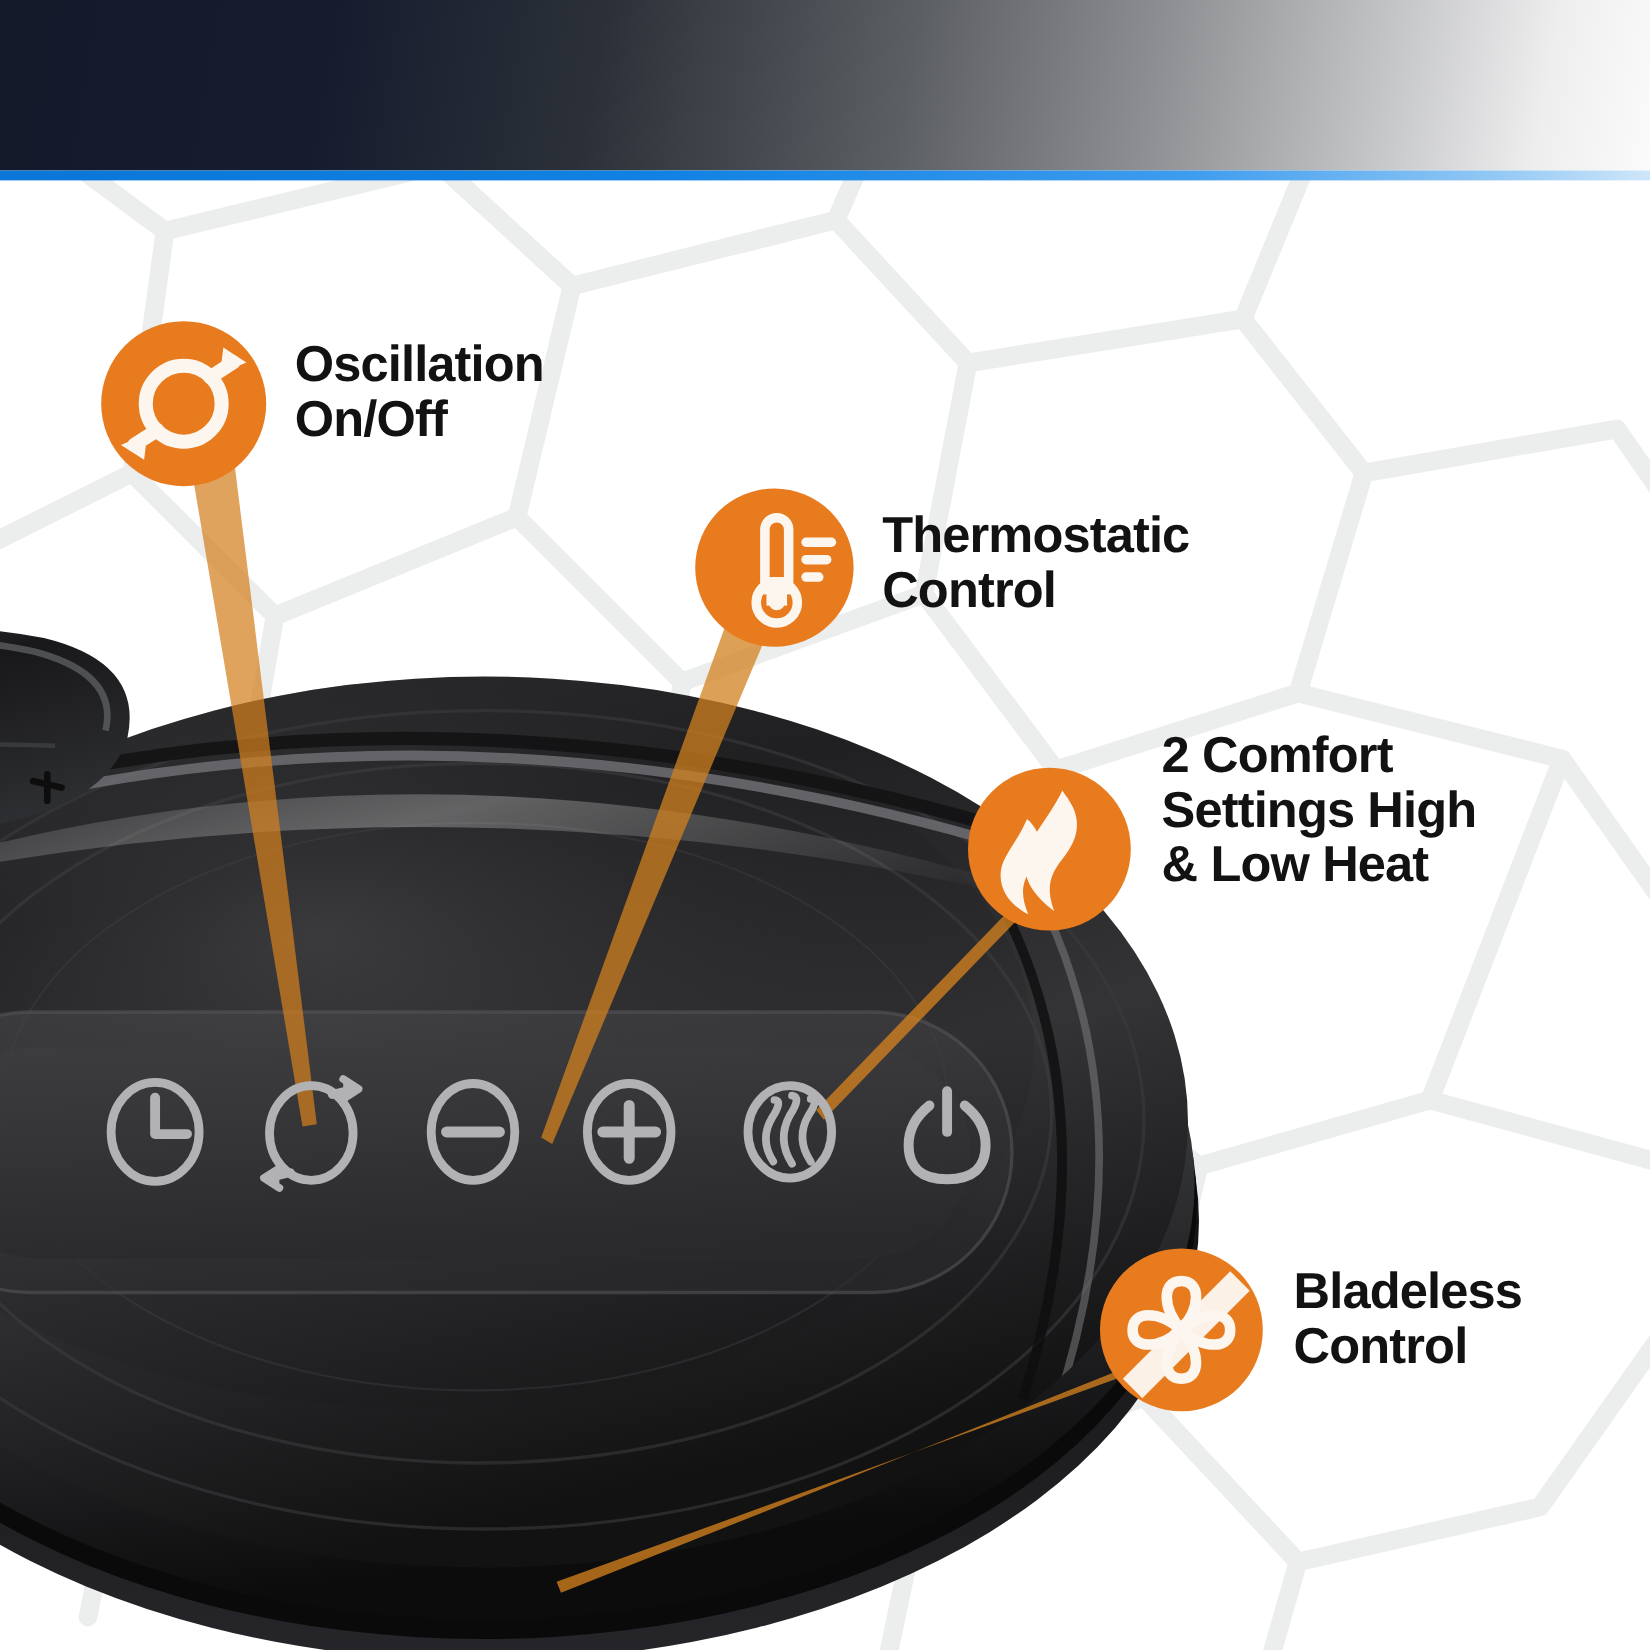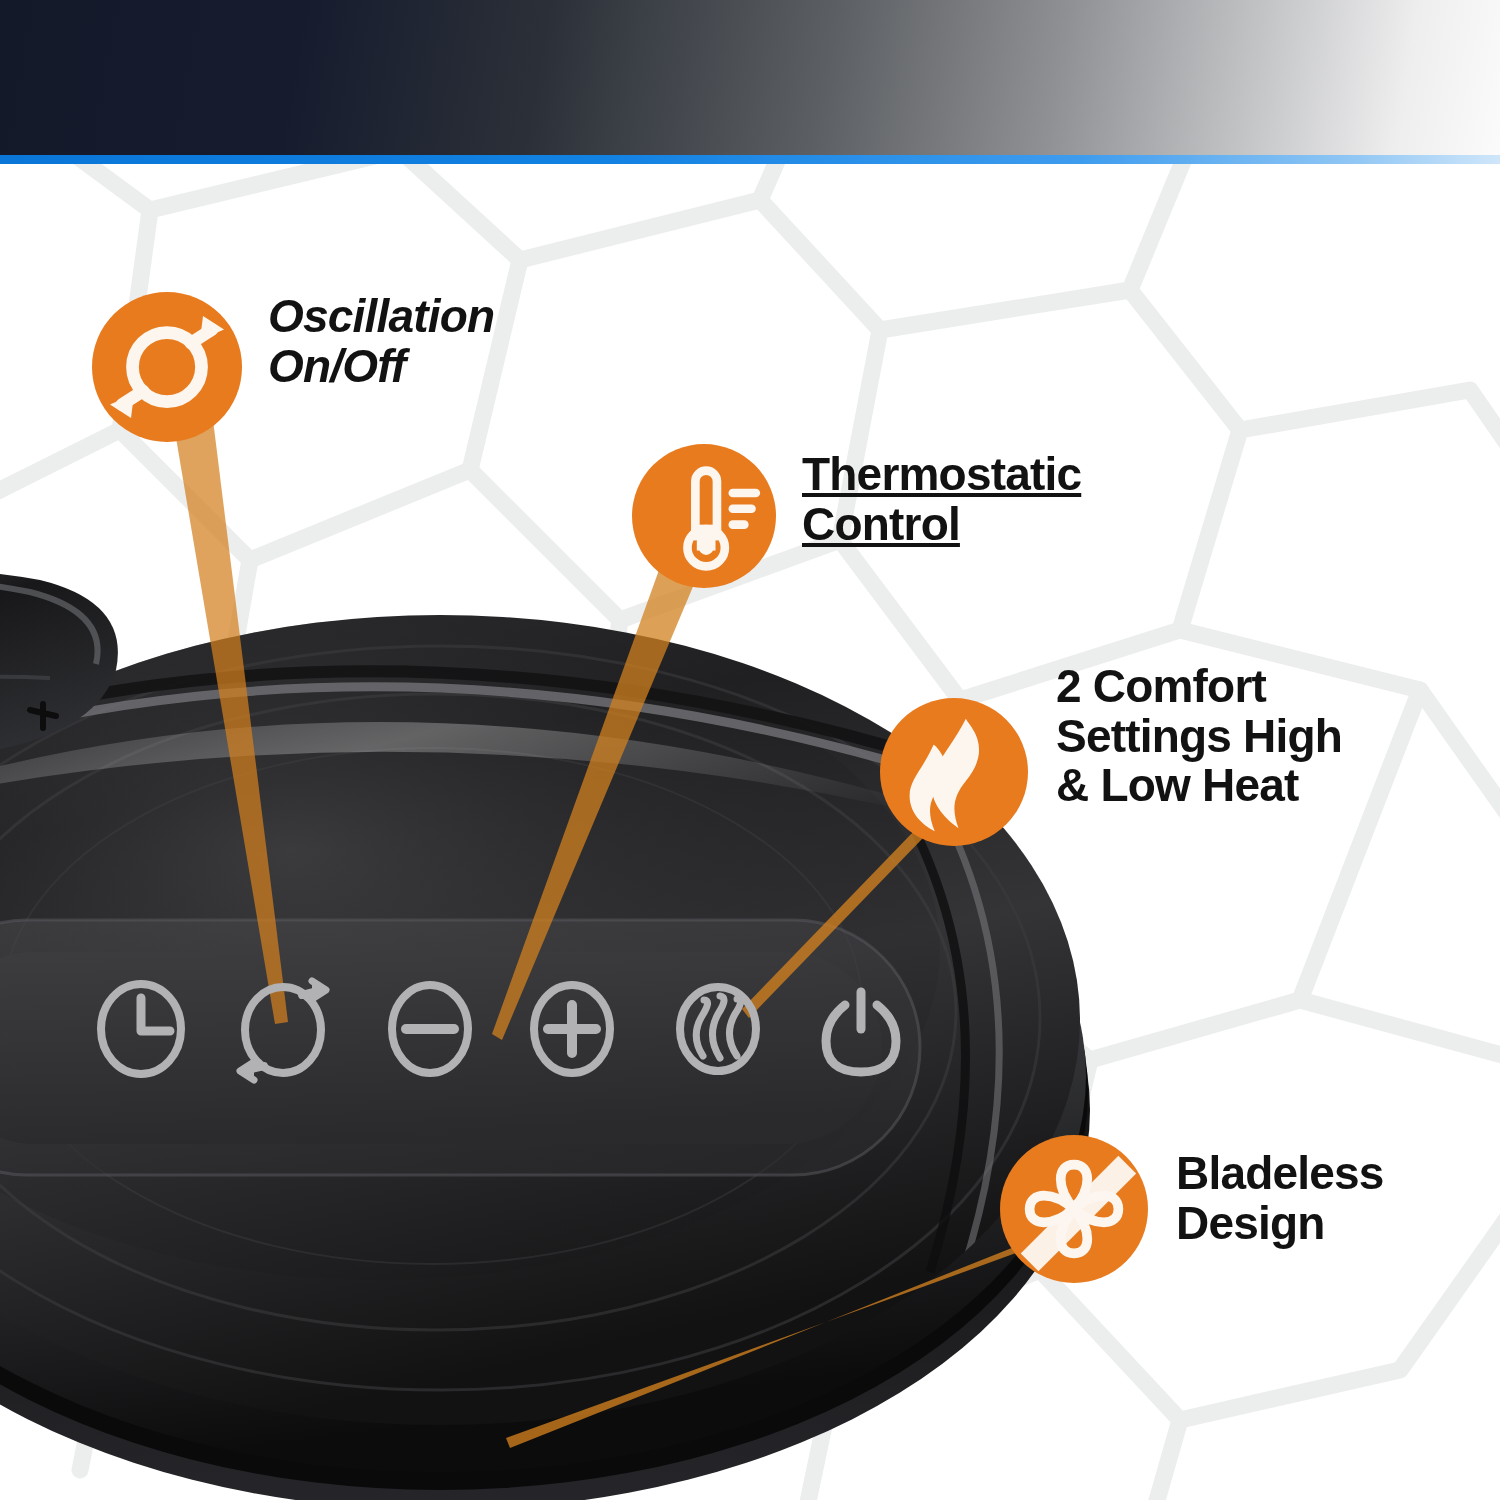--- a/index.html
+++ b/index.html
@@ -49,25 +49,25 @@
   }
   .badge svg { display:block; }
   .callout-text {
     font-size:46px; font-weight:bold; color:#121212;
     line-height:1.08; letter-spacing:-0.8px;
     white-space:pre-line;
   }
 
   #co-oscillation { left:92px;  top:292px; }
   #co-oscillation .badge { width:150px; height:150px; }
-  #co-oscillation .callout-text { margin-left:26px; margin-top:0;font-style:italic; }
+  #co-oscillation .callout-text { margin-left:26px; margin-top:14px; }
 
   #co-thermostat { left:632px; top:444px; }
   #co-thermostat .badge { width:144px; height:144px; }
-  #co-thermostat .callout-text { margin-left:26px; margin-top:6px;text-decoration:underline; }
+  #co-thermostat .callout-text { margin-left:26px; margin-top:18px; }
 
   #co-comfort { left:880px; top:698px; }
   #co-comfort .badge { width:148px; height:148px; }
   #co-comfort .callout-text { margin-left:28px; margin-top:-36px; }
 
   #co-bladeless { left:1000px; top:1135px; }
   #co-bladeless .badge { width:148px; height:148px; }
   #co-bladeless .callout-text { margin-left:28px; margin-top:14px; }
 </style>
 </head>
@@ -322,16 +322,16 @@
         <g fill="none" stroke="#fdf6ef" stroke-width="6.5" stroke-linecap="round" stroke-linejoin="round">
           <path d="M 50 50 C 38 36 38 20 50 20 C 62 20 62 36 50 50 Z"></path>
           <path d="M 50 50 C 64 38 80 38 80 50 C 80 62 64 62 50 50 Z"></path>
           <path d="M 50 50 C 62 64 62 80 50 80 C 38 80 38 64 50 50 Z"></path>
           <path d="M 50 50 C 36 62 20 62 20 50 C 20 38 36 38 50 50 Z"></path>
         </g>
         <path d="M 80 14 L 92 26 L 26 92 L 14 80 Z" fill="#fdf6ef" opacity="0.96"></path>
       </svg>
     </div>
     <div class="callout-text">Bladeless
-Design</div>
+Control</div>
   </div>
 
 </div>
 
 </body></html>

